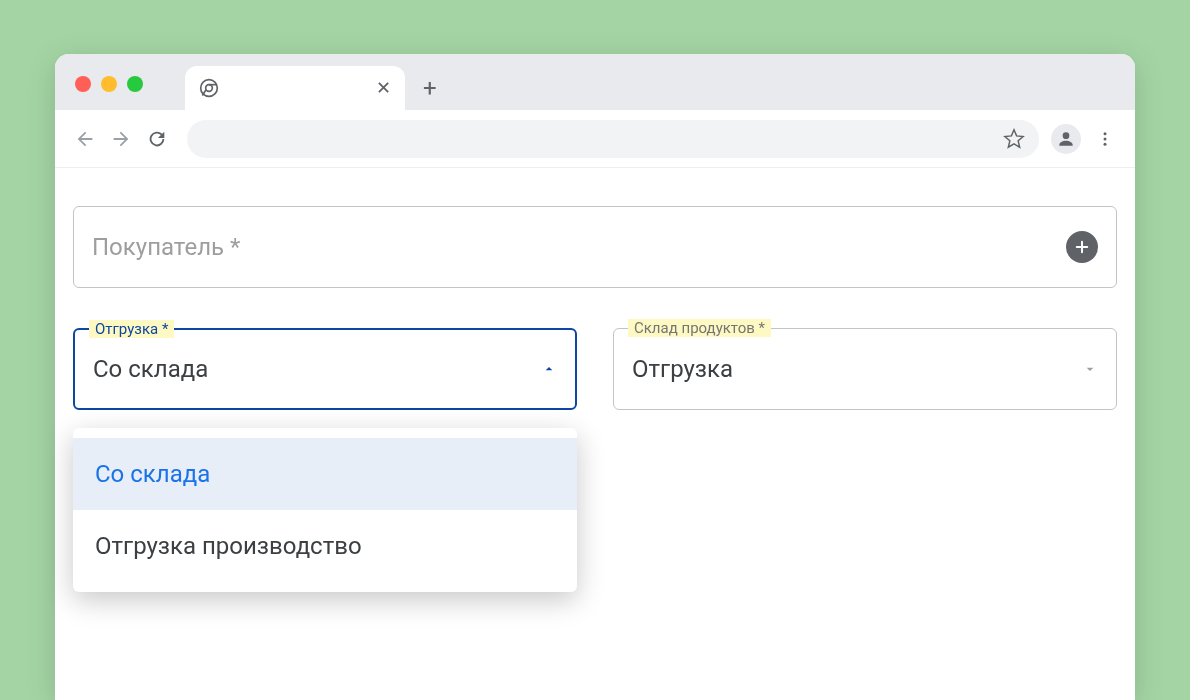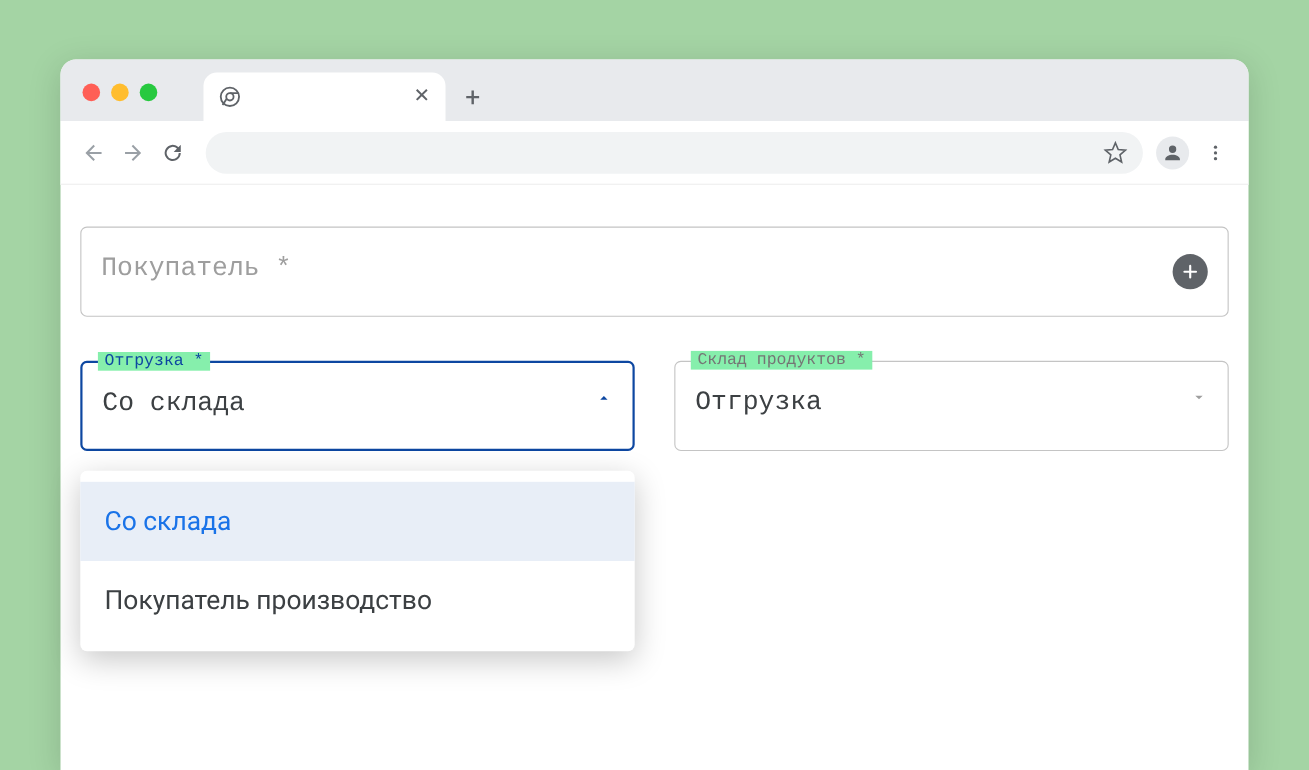--- a/index.html
+++ b/index.html
@@ -113,32 +113,32 @@
   }
   .content {
     padding: 38px 18px 0 18px;
     position: relative;
   }
   .field-outline {
     border: 1px solid #c4c4c4;
     border-radius: 6px;
     padding: 24px 18px;
     display: flex;
+    align-items: center;
     position: relative;
     height: 82px;
-    font-family: Liberation Mono, monospace;
   }
   .field-outline.focused {
     border: 2px solid #0d47a1;
   }
   .field-label {
     position: absolute;
     top: -10px;
     left: 14px;
-    background: #86efac;
+    background: #fef9c3;
     padding: 0 6px;
     font-size: 15px;
     color: #757575;
   }
   .field-label.focused { color: #0d47a1; }
   .field-placeholder {
     color: #9e9e9e;
     font-size: 24px;
   }
   .field-value {
@@ -280,21 +280,21 @@
           <span class="field-value">Со склада</span>
           <span class="caret-up">
             <svg width="16" height="16" viewBox="0 0 24 24">
                 <path d="M7 14l5-5 5 5z" fill="#0d47a1"></path>
               </svg>
           </span>
         </div>
 
         <div class="dropdown">
           <div class="dropdown-item selected">Со склада</div>
-          <div class="dropdown-item">Покупатель производство</div>
+          <div class="dropdown-item">Отгрузка производство</div>
         </div>
       </div>
 
       <div class="col">
         <div class="field-outline">
           <span class="field-label">Склад продуктов *</span>
           <span class="field-value">Отгрузка</span>
           <span class="caret-down">
             <svg width="16" height="16" viewBox="0 0 24 24">
                 <path d="M7 10l5 5 5-5z" fill="#9e9e9e"></path>

